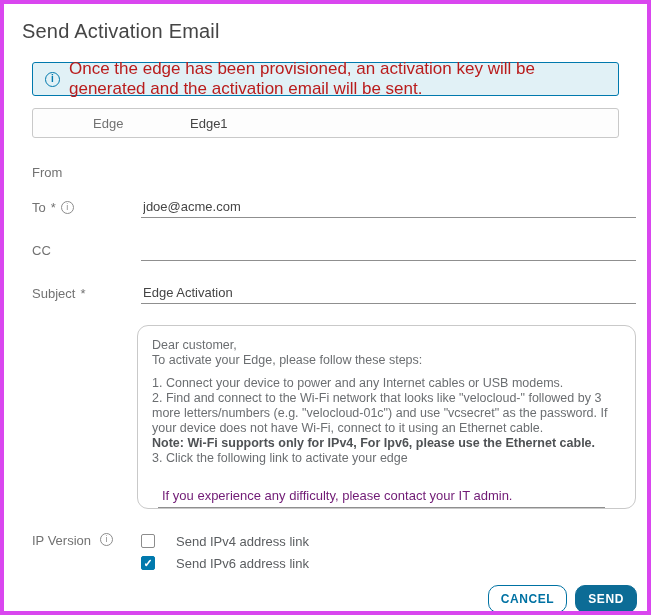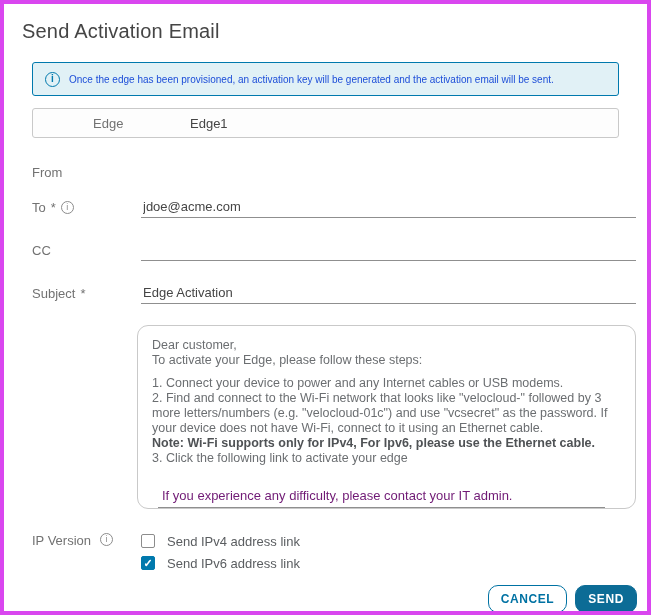--- a/index.html
+++ b/index.html
@@ -42,21 +42,21 @@
     align-items: center;
     justify-content: center;
     width: 15px; height: 15px;
     border: 1.4px solid #0079ad;
     border-radius: 50%;
     color: #0079ad;
     font-size: 10px;
     font-weight: 700;
     line-height: 1;
   }
-  .banner-text { font-size: 10px; color: #1d4ed8; }
+  .banner-text { font-size: 17px; color: #b91c1c; }
 
   
   .edge-box {
     margin: 12px 28px 0 28px;
     height: 30px;
     border: 1px solid #c9c9c9;
     border-radius: 3px;
     background: #fdfdfd;
     display: flex;
     align-items: center;
@@ -155,21 +155,21 @@
     font-size: 13px;
     color: #727272;
     display: flex;
     align-items: flex-start;
     gap: 9px;
     height: 16px;
   }
   .checkbox-row {
     display: flex;
     align-items: center;
-    gap: 12px;
+    gap: 21px;
     height: 16px;
     margin-bottom: 6px;
   }
   .checkbox {
     width: 14px; height: 14px;
     border: 1px solid #8c8c8c;
     border-radius: 2px;
     background: #fff;
     display: inline-flex;
     align-items: center;

